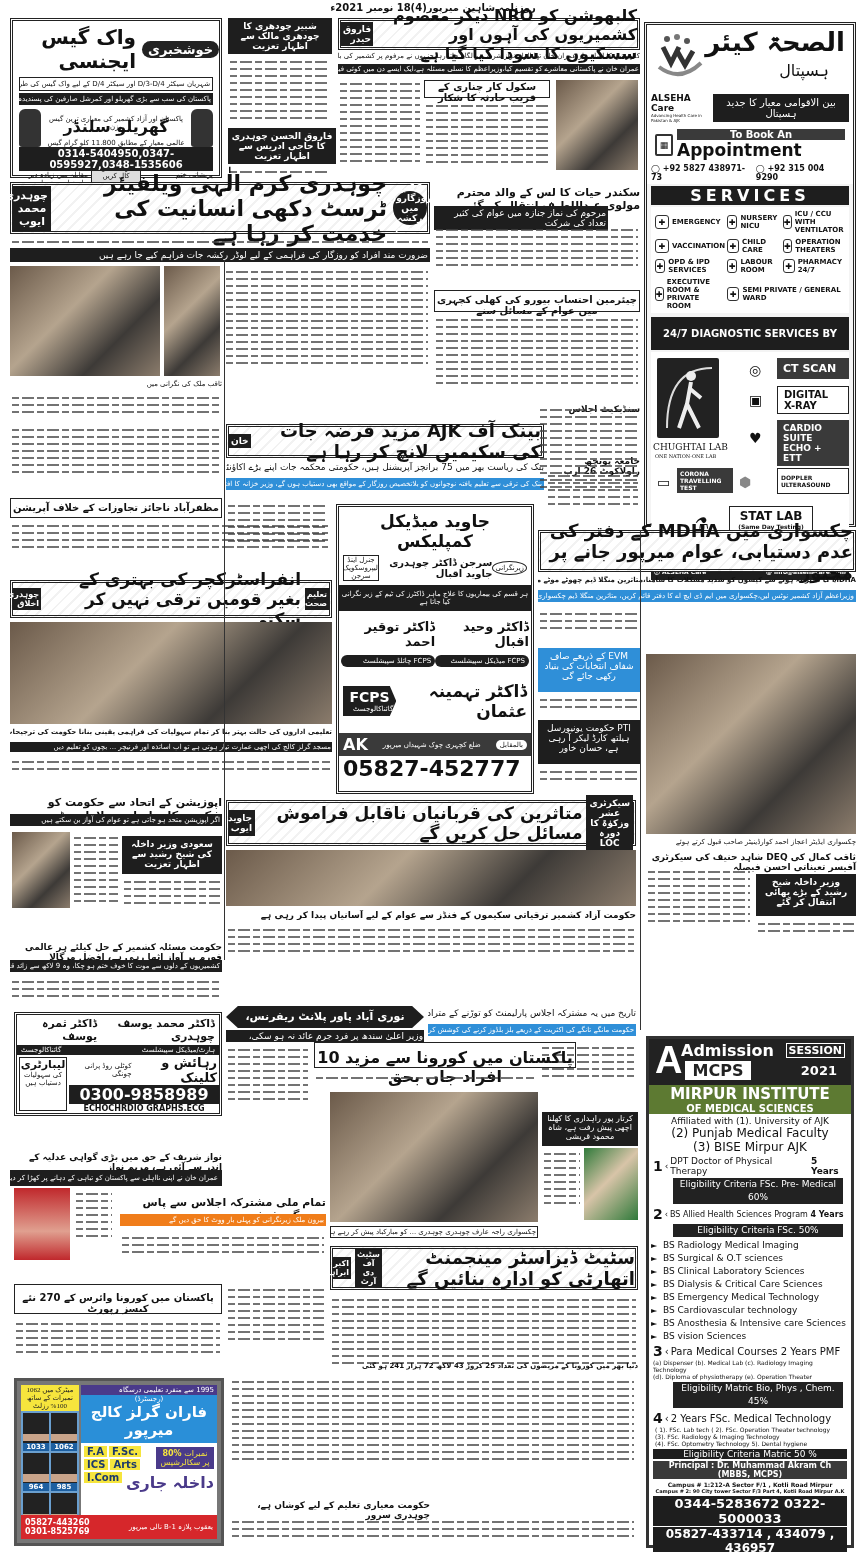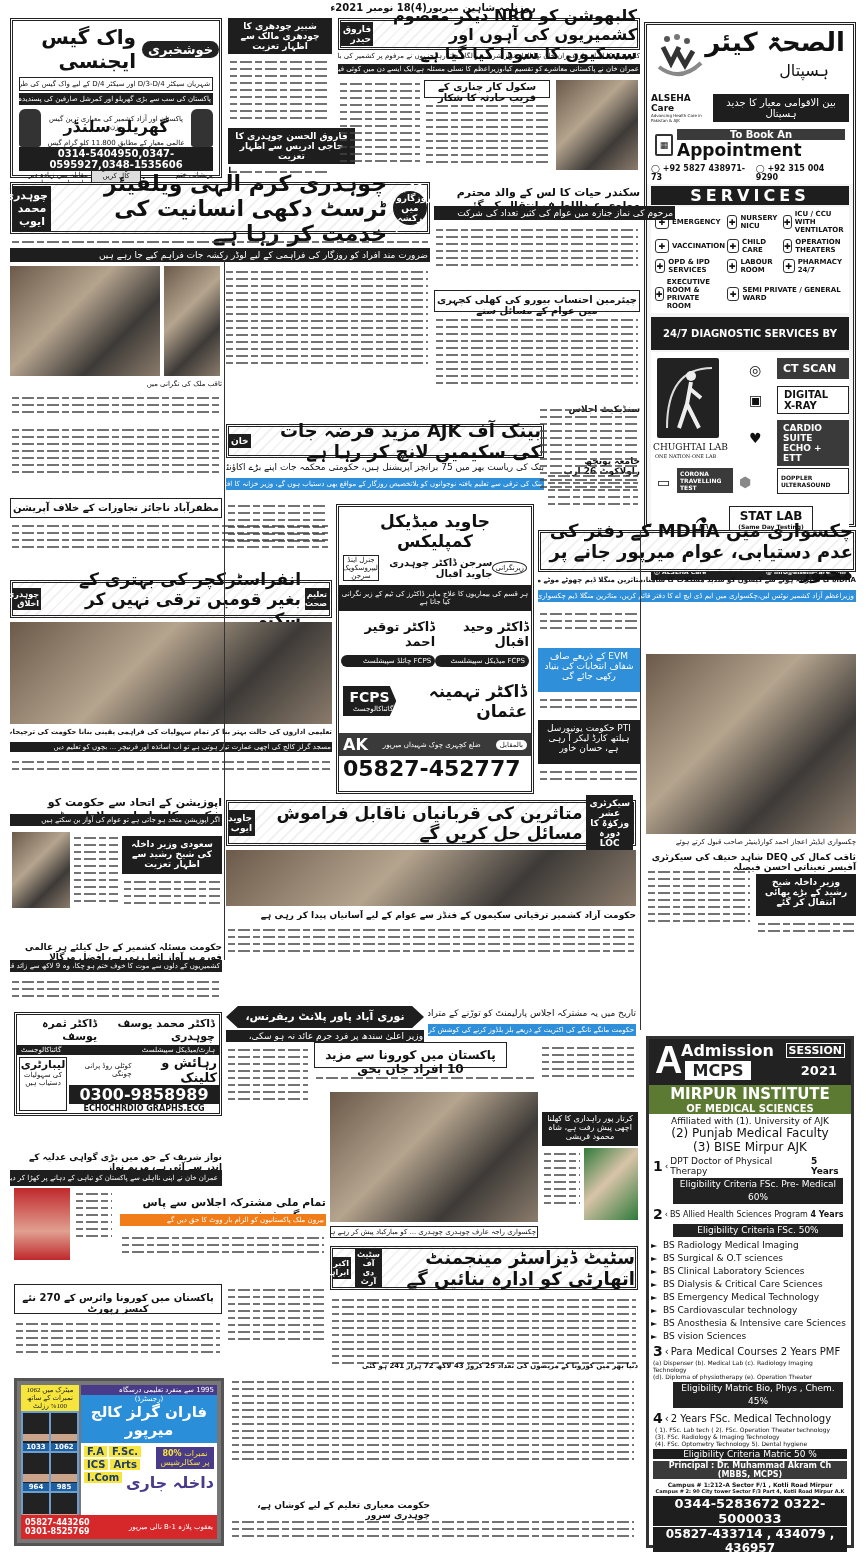--- a/index.html
+++ b/index.html
@@ -173,21 +173,21 @@
     <i></i>
     <i></i>
     <i></i>
     <i></i>
     <i></i>
     <i></i>
     <i></i>
     <i></i>
     <i></i>
   </div>
-<div class="abs dark rtl center bold" style="left:228px;top:128px;width:127px;height:36px;font-size:9px;padding:3px;">فاروق الحسن چوہدری کا حاجی ادریس سے اظہار تعزیت</div>
+<div class="abs dark rtl center bold" style="left:228px;top:128px;width:108px;height:36px;font-size:9px;padding:3px;">فاروق الحسن چوہدری کا حاجی ادریس سے اظہار تعزیت</div>
 <div class="text-lines" style="left:228px;top:166px;width:104px;height:14px;">
     <i></i>
   </div>
 
 <div class="abs dbl hl rtl" style="left:338px;top:18px;width:302px;height:32px;font-size:16px;">
   <span>کلبھوشن کو NRO دیکر معصوم کشمیریوں کی آہوں اور سسکیوں کا سودا کیا گیا ہے</span>
   <span class="dark" style="font-size:9px;padding:2px;margin-right:4px;">فاروق حیدر</span>
 </div>
 <div class="abs rtl tiny" style="left:338px;top:52px;width:302px;white-space:nowrap;overflow:hidden;">کلبھوشن کا اصلی یار عمران خان تھا،الزام نواز شریف پر لگایا جاتا رہا،جنہوں نے مرفوم پر کشمیر کی بات کی</div>
 <div class="abs rtl tiny dark" style="left:338px;top:64px;width:302px;white-space:nowrap;overflow:hidden;padding:1px;">عمران خان نے پاکستانی معاشرے کو تقسیم کیا،وزیراعظم کا نسلی مسئلہ ہے،ایک ایسے دن میں کوئی فیصلہ کرنا ہوگا</div>
@@ -223,21 +223,21 @@
   <span class="dark" style="font-size:9px;border-radius:50%;width:34px;height:34px;display:flex;align-items:center;justify-content:center;text-align:center;">16 بے روزگاروں میں رکشہ تقسیم</span>
   <span>چوہدری کرم الٰہی ویلفیئر ٹرسٹ دکھی انسانیت کی خدمت کر رہا ہے</span>
   <span class="dark" style="font-size:11px;padding:3px;width:38px;text-align:center;">چوہدری محمد ایوب</span>
 </div>
 <div class="text-lines" style="left:10px;top:236px;width:420px;height:10px;">
     <i></i>
   </div>
 <div class="abs rtl small dark" style="left:10px;top:248px;width:420px;padding:2px;white-space:nowrap;overflow:hidden;">ضرورت مند افراد کو روزگار کی فراہمی کے لیے لوڈر رکشہ جات فراہم کیے جا رہے ہیں</div>
 
 <div class="abs rtl bold" style="left:434px;top:186px;width:206px;font-size:11px;">سکندر حیات کا لس کے والد محترم مولوی عبداللطیف انتقال کر گئے</div>
-<div class="abs rtl small dark" style="left:434px;top:206px;width:241px;padding:2px;">مرحوم کی نماز جنازہ میں عوام کی کثیر تعداد کی شرکت</div>
+<div class="abs rtl small dark" style="left:434px;top:206px;width:174px;padding:2px;">مرحوم کی نماز جنازہ میں عوام کی کثیر تعداد کی شرکت</div>
 <div class="text-lines" style="left:434px;top:224px;width:206px;height:60px;">
     <i></i>
     <i></i>
     <i></i>
     <i></i>
     <i></i>
     <i></i>
   </div>
 
 <div class="abs photo" style="left:10px;top:266px;width:150px;height:110px;"></div>
@@ -508,21 +508,21 @@
 <div class="abs rtl small" style="left:428px;top:1008px;width:208px;white-space:nowrap;overflow:hidden;">تاریخ میں یہ مشترکہ اجلاس پارلیمنٹ کو توڑنے کے مترادف سمجھا جائیگا، شیری رحمان</div>
 <div class="abs rtl tiny blue" style="left:428px;top:1024px;width:208px;padding:2px;white-space:nowrap;overflow:hidden;">حکومت مانگے تانگے کی اکثریت کے ذریعے بلز بلڈوز کرنے کی کوشش کر رہی ہے</div>
 <div class="text-lines" style="left:540px;top:1042px;width:96px;height:50px;">
     <i></i>
     <i></i>
     <i></i>
     <i></i>
     <i></i>
   </div>
 
-<div class="abs box rtl center bold" style="left:314px;top:1042px;width:193px;height:26px;font-size:12px;padding-top:5px;">پاکستان میں کورونا سے مزید 10 افراد جاں بحق</div>
+<div class="abs box rtl center bold" style="left:314px;top:1042px;width:262px;height:26px;font-size:16px;padding-top:5px;">پاکستان میں کورونا سے مزید 10 افراد جاں بحق</div>
 <div class="text-lines" style="left:314px;top:1072px;width:222px;height:12px;">
     <i></i>
   </div>
 <div class="abs photo" style="left:330px;top:1092px;width:208px;height:130px;"></div>
 <div class="abs rtl tiny box" style="left:330px;top:1226px;width:208px;padding:1px;white-space:nowrap;overflow:hidden;">چکسواری راجہ عارف چوہدری چوہدری ... کو مبارکباد پیش کر رہے ہیں</div>
 <div class="abs dark rtl center" style="left:542px;top:1112px;width:96px;height:34px;font-size:8px;padding:2px;">کرتار پور راہداری کا کھلنا اچھی پیش رفت ہے، شاہ محمود قریشی</div>
 <div class="abs photo green" style="left:584px;top:1148px;width:54px;height:72px;"></div>
 <div class="text-lines" style="left:542px;top:1148px;width:40px;height:80px;">
     <i></i>
     <i></i>
@@ -540,21 +540,21 @@
 <div class="text-lines" style="left:74px;top:1188px;width:40px;height:80px;">
     <i></i>
     <i></i>
     <i></i>
     <i></i>
     <i></i>
     <i></i>
     <i></i>
   </div>
 <div class="abs rtl bold" style="left:120px;top:1196px;width:206px;font-size:11px;">تمام ملی مشترکہ اجلاس سے پاس ہوں گے، فرخ حبیب</div>
-<div class="abs rtl tiny" style="left:120px;top:1214px;width:206px;padding:2px;background:#f07d1a;color:#fff;white-space:nowrap;overflow:hidden;">بیرون ملک پاکستانیوں کو الزام بار ووٹ کا حق دیں گے</div>
+<div class="abs rtl tiny" style="left:120px;top:1214px;width:206px;padding:2px;background:#f07d1a;color:#fff;white-space:nowrap;overflow:hidden;">بیرون ملک زیرنگرانی کو پہلی بار ووٹ کا حق دیں گے</div>
 <div class="text-lines" style="left:120px;top:1232px;width:206px;height:34px;">
     <i></i>
     <i></i>
     <i></i>
   </div>
 
 <div class="abs dbl hl rtl" style="left:330px;top:1246px;width:308px;height:44px;font-size:18px;gap:4px;">
   <span>سٹیٹ ڈیزاسٹر مینجمنٹ اتھارٹی کو ادارہ بنائیں گے</span>
   <span class="dark" style="font-size:8px;padding:2px;width:32px;text-align:center;">سٹیٹ آف دی آرٹ</span>
   <span class="dark" style="font-size:8px;padding:2px;width:18px;text-align:center;">اکبر ابراہیم</span>

